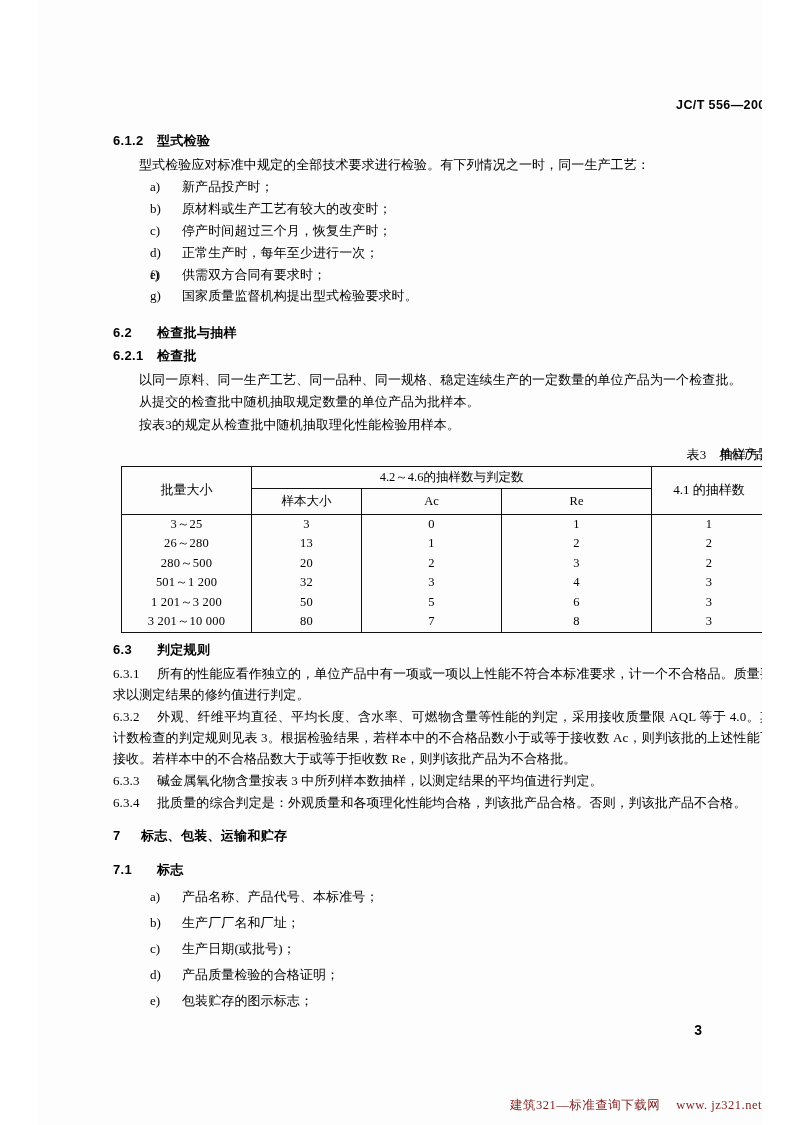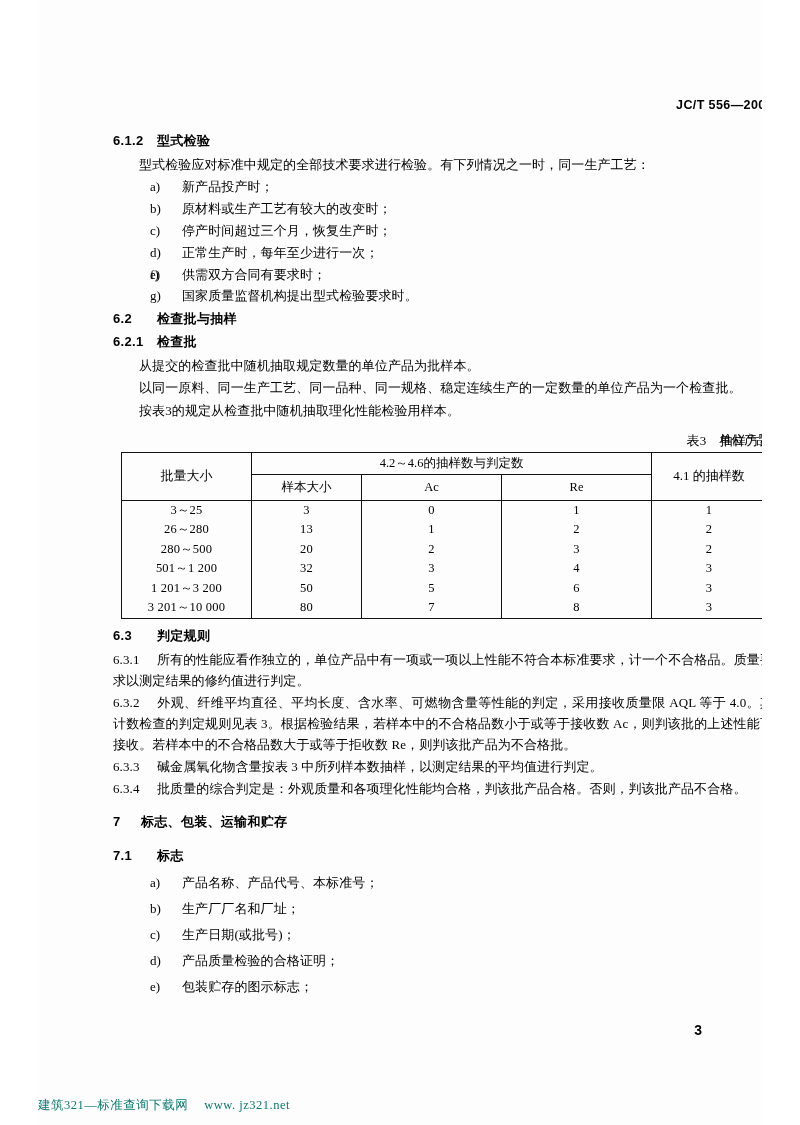--- a/index.html
+++ b/index.html
@@ -189,25 +189,25 @@
     position: absolute;
     right: 60px;
     top: 1022px;
     font-family: "Liberation Sans", "DejaVu Sans", sans-serif;
     font-weight: bold;
     font-size: 14px;
   }
   .watermark {
     position: absolute;
     left: 0;
-    right: 12px;
+    right: 0;
     top: 1097px;
-    text-align: left;
-    font-size: 12.5px;
-    color: #0f766e;
+    text-align: right;
+    font-size: 12.5px;
+    color: #7f1d1d;
     letter-spacing: 0.5px;
   }
   .watermark .url {
     margin-left: 16px;
     font-family: "Liberation Serif", "DejaVu Serif", serif;
   }
 </style>
 </head>
 <body>
 
@@ -224,28 +224,28 @@
     <ul class="letter-list">
       <li class="letter-item"><span class="mark">a)</span><span class="txt">新产品投产时；</span></li>
       <li class="letter-item"><span class="mark">b)</span><span class="txt">原材料或生产工艺有较大的改变时；</span></li>
       <li class="letter-item"><span class="mark">c)</span><span class="txt">停产时间超过三个月，恢复生产时；</span></li>
       <li class="letter-item"><span class="mark">d)</span><span class="txt">正常生产时，每年至少进行一次；</span></li>
       <li class="letter-item"><span class="mark">e)</span></li>
       <li class="letter-item"><span class="mark">f)</span><span class="txt">供需双方合同有要求时；</span></li>
       <li class="letter-item"><span class="mark">g)</span><span class="txt">国家质量监督机构提出型式检验要求时。</span></li>
     </ul>
 
-    <div class="clause-heading" style="margin-top:2px;">
+    <div class="clause-heading" style="margin-top:16px;">
       <span class="num">6.2</span><span>检查批与抽样</span>
     </div>
     <div class="clause-heading">
       <span class="num">6.2.1</span><span>检查批</span>
     </div>
+    <p class="para indent">以同一原料、同一生产工艺、同一品种、同一规格、稳定连续生产的一定数量的单位产品为一个检查批。</p>
     <p class="para indent">从提交的检查批中随机抽取规定数量的单位产品为批样本。</p>
-    <p class="para indent">以同一原料、同一生产工艺、同一品种、同一规格、稳定连续生产的一定数量的单位产品为一个检查批。</p>
 
     <p class="para indent">按表3的规定从检查批中随机抽取理化性能检验用样本。</p>
 
     <div class="table-wrap">
       <div class="table-caption-row">
         <div class="table-title">表3　抽样方案</div>
         <div class="table-unit">单位产品</div>
       </div>
       <table class="scheme">
         <colgroup>

